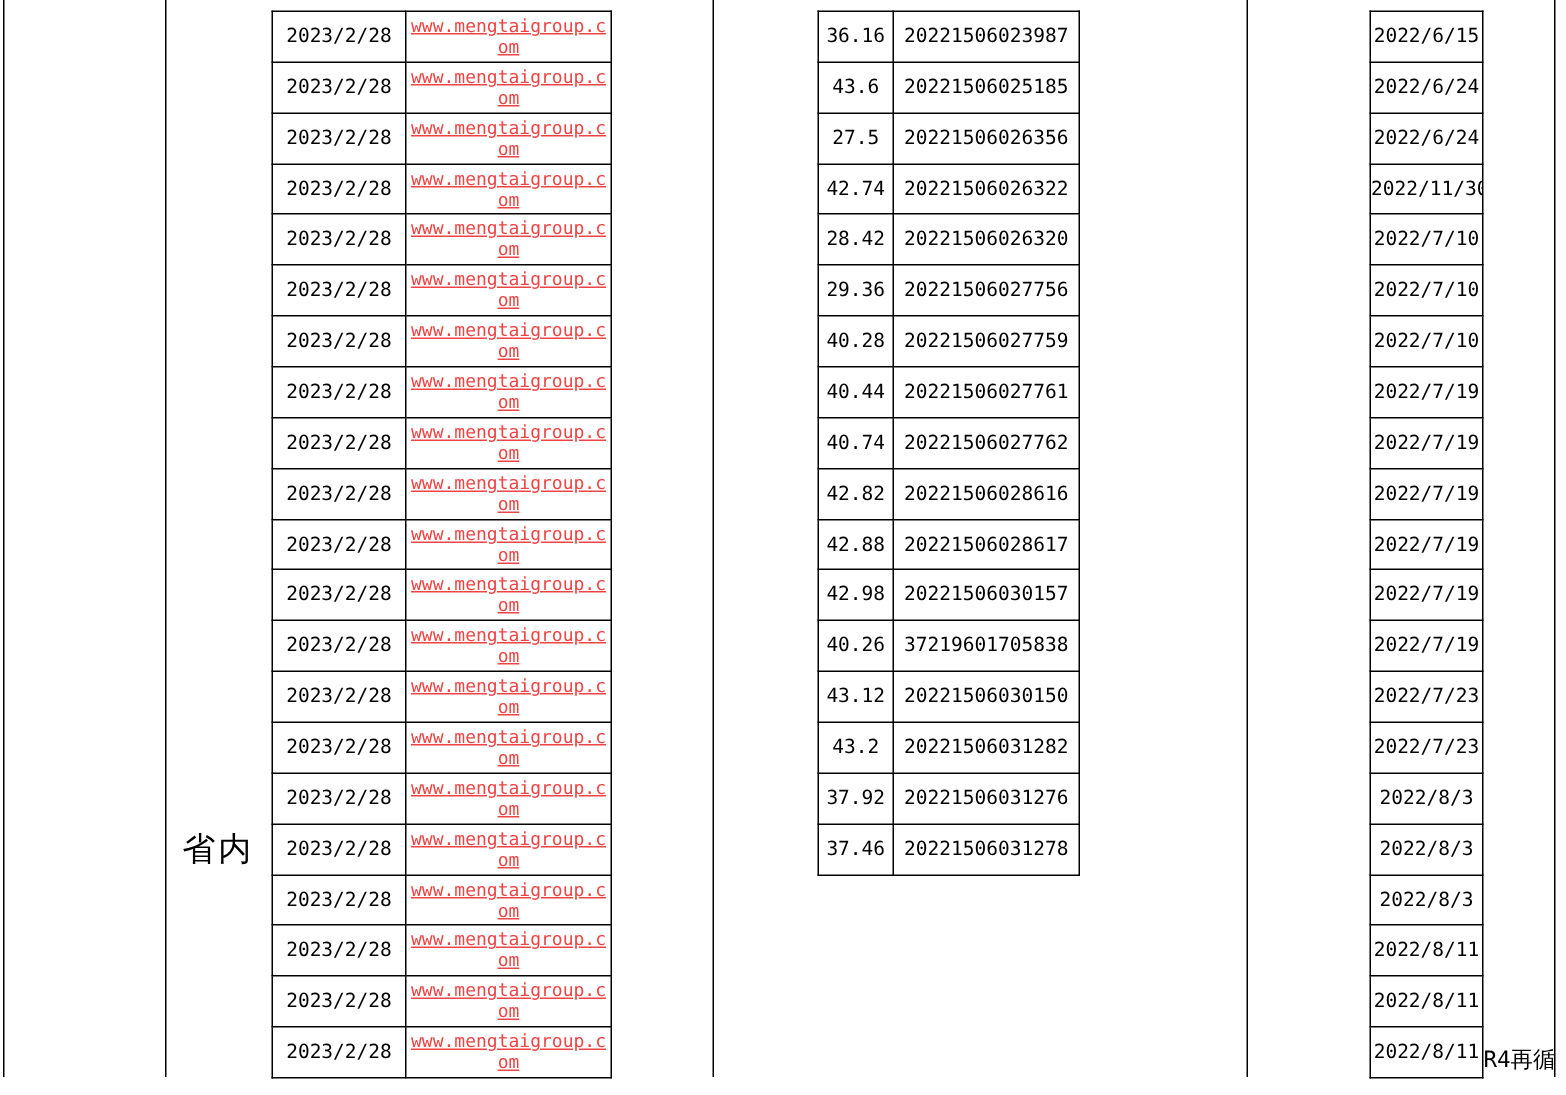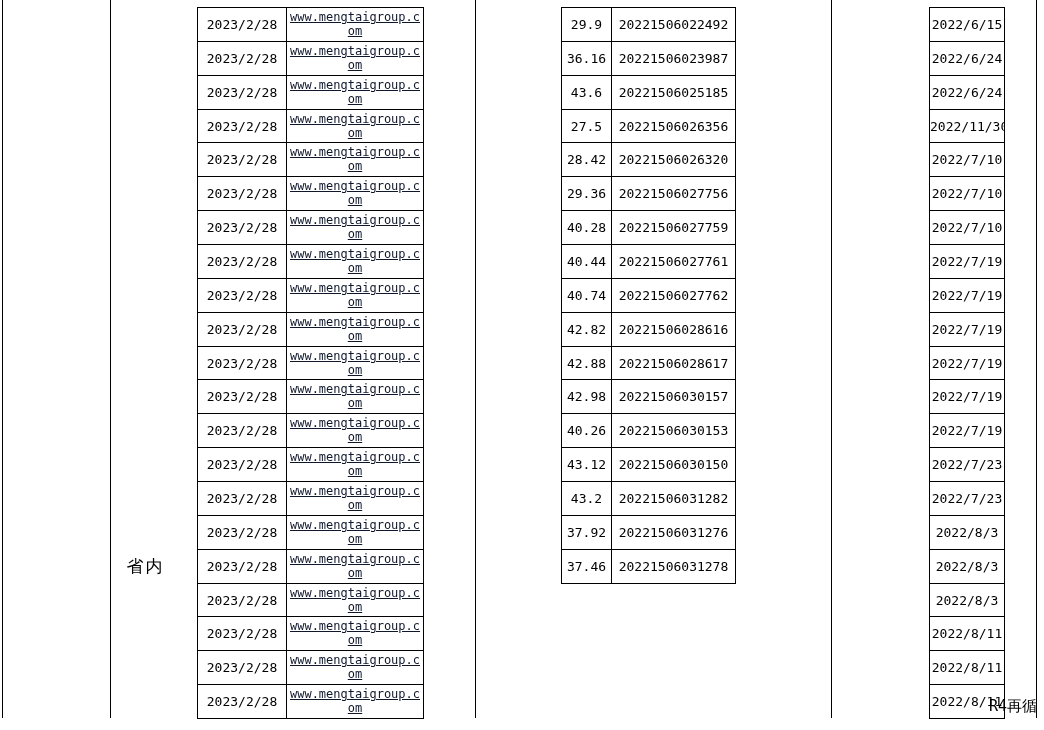--- a/index.html
+++ b/index.html
@@ -18,55 +18,54 @@
     top: 0;
     height: 718px;
     width: 0;
     border-left: 1.5px solid #000000;
   }
   .tbl {
     position: absolute;
     top: 7px;
     border-collapse: collapse;
     table-layout: fixed;
-    margin-left: 16px;
   }
   .tbl td {
     border: 1px solid #000000;
     height: 33.86px;
     box-sizing: border-box;
     padding: 0;
     text-align: center;
     vertical-align: middle;
     overflow: hidden;
     white-space: nowrap;
   }
   #left-table  { left: 181px; width: 226px; }
   #mid-table   { left: 545px; width: 174px; }
   #right-table { left: 913px; width: 76px; }
   #left-table col.c-date { width: 89px; }
   #left-table col.c-url  { width: 137px; }
   #mid-table  col.c-val  { width: 50px; }
   #mid-table  col.c-id   { width: 124px; }
   td.url-cell { font-size: 12px; line-height: 14px; vertical-align: top; padding-top: 2px; }
   td.url-cell a {
-    color: #0f172a;
+    color: #ef4444;
     text-decoration: underline;
     cursor: pointer;
   }
   .region-label {
     position: absolute;
     left: 110px;
     top: 549px;
     width: 71px;
     height: 34px;
     display: flex;
     align-items: center;
     justify-content: center;
-    font-size: 17px;
+    font-size: 22px;
     letter-spacing: 2px;
   }
   .corner-note {
     position: absolute;
     left: 989px;
     top: 697px;
     width: 48px;
     height: 18px;
     font-size: 15px;
     line-height: 18px;
@@ -180,36 +179,36 @@
       </tbody>
   </table>
 
   <table class="tbl" id="mid-table">
     <colgroup>
         <col class="c-val">
         <col class="c-id">
       </colgroup>
     <tbody id="mid-tbody">
         <tr>
-          <td>29.9</td>
-          <td>20221506022492</td>
-        </tr>
-        <tr>
           <td>36.16</td>
           <td>20221506023987</td>
         </tr>
         <tr>
           <td>43.6</td>
           <td>20221506025185</td>
         </tr>
         <tr>
           <td>27.5</td>
           <td>20221506026356</td>
         </tr>
         <tr>
+          <td>42.74</td>
+          <td>20221506026322</td>
+        </tr>
+        <tr>
           <td>28.42</td>
           <td>20221506026320</td>
         </tr>
         <tr>
           <td>29.36</td>
           <td>20221506027756</td>
         </tr>
         <tr>
           <td>40.28</td>
           <td>20221506027759</td>
@@ -229,21 +228,21 @@
         <tr>
           <td>42.88</td>
           <td>20221506028617</td>
         </tr>
         <tr>
           <td>42.98</td>
           <td>20221506030157</td>
         </tr>
         <tr>
           <td>40.26</td>
-          <td>20221506030153</td>
+          <td>37219601705838</td>
         </tr>
         <tr>
           <td>43.12</td>
           <td>20221506030150</td>
         </tr>
         <tr>
           <td>43.2</td>
           <td>20221506031282</td>
         </tr>
         <tr>

